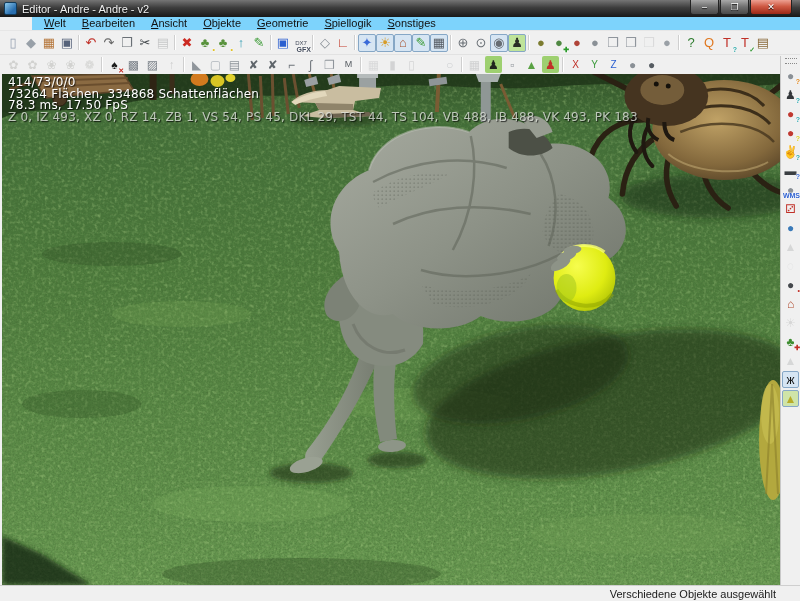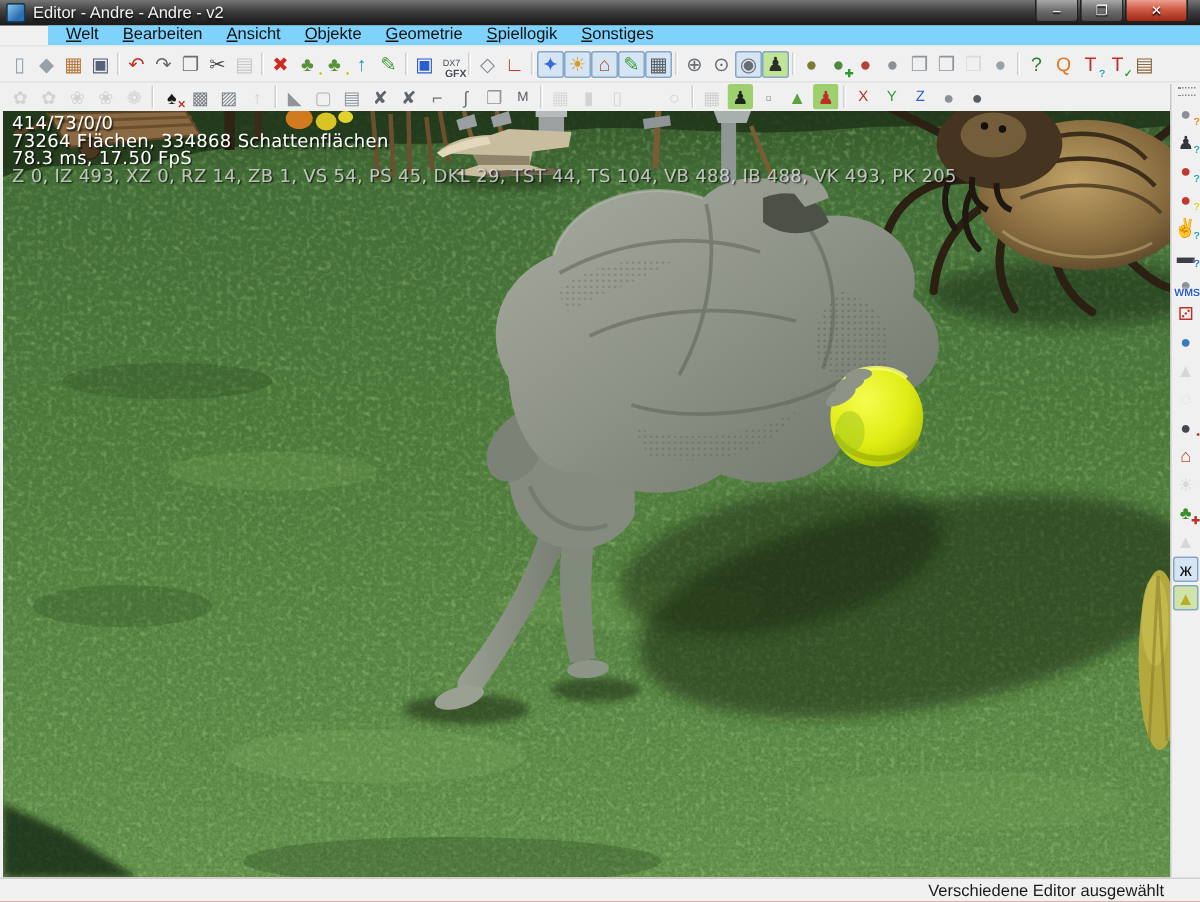--- a/index.html
+++ b/index.html
@@ -525,21 +525,21 @@
     </g>
 
     <path d="M0,462 L40,480 L90,511 L0,511 Z" fill="#111d0c" opacity="0.72" filter="url(#soft2)"></path>
   </svg>
 
   
   <div id="overlay">
     <div>414/73/0/0</div>
     <div>73264 Flächen, 334868 Schattenflächen</div>
     <div>78.3 ms, 17.50 FpS</div>
-    <div class="ov4">Z 0, IZ 493, XZ 0, RZ 14, ZB 1, VS 54, PS 45, DKL 29, TST 44, TS 104, VB 488, IB 488, VK 493, PK 205</div>
+    <div class="ov4">Z 0, IZ 493, XZ 0, RZ 14, ZB 1, VS 54, PS 45, DKL 29, TST 44, TS 104, VB 488, IB 488, VK 493, PK 183</div>
   </div>
 </div>
 
 <div id="sidebar">
   <div id="sidebar-grip"></div>
 <span class="tbi sb">
       <span class="g" style="color: rgb(138, 144, 150);">●</span>
       <span class="bdg" style="color: rgb(224, 136, 32);">?</span>
     </span>
     <span class="tbi sb">
@@ -597,14 +597,14 @@
     </span>
     <span class="tbi sb pressed">
       <span class="g" style="color: rgb(20, 20, 20);">ж</span>
     </span>
     <span class="tbi sb pressed" style="background: rgb(207, 228, 168);">
       <span class="g" style="color: rgb(184, 172, 40);">▲</span>
     </span>
   </div>
 
 <div id="statusbar">
-  <span>Verschiedene Editor ausgewählt</span>
+  <span>Verschiedene Objekte ausgewählt</span>
 </div>
 
 </body></html>

